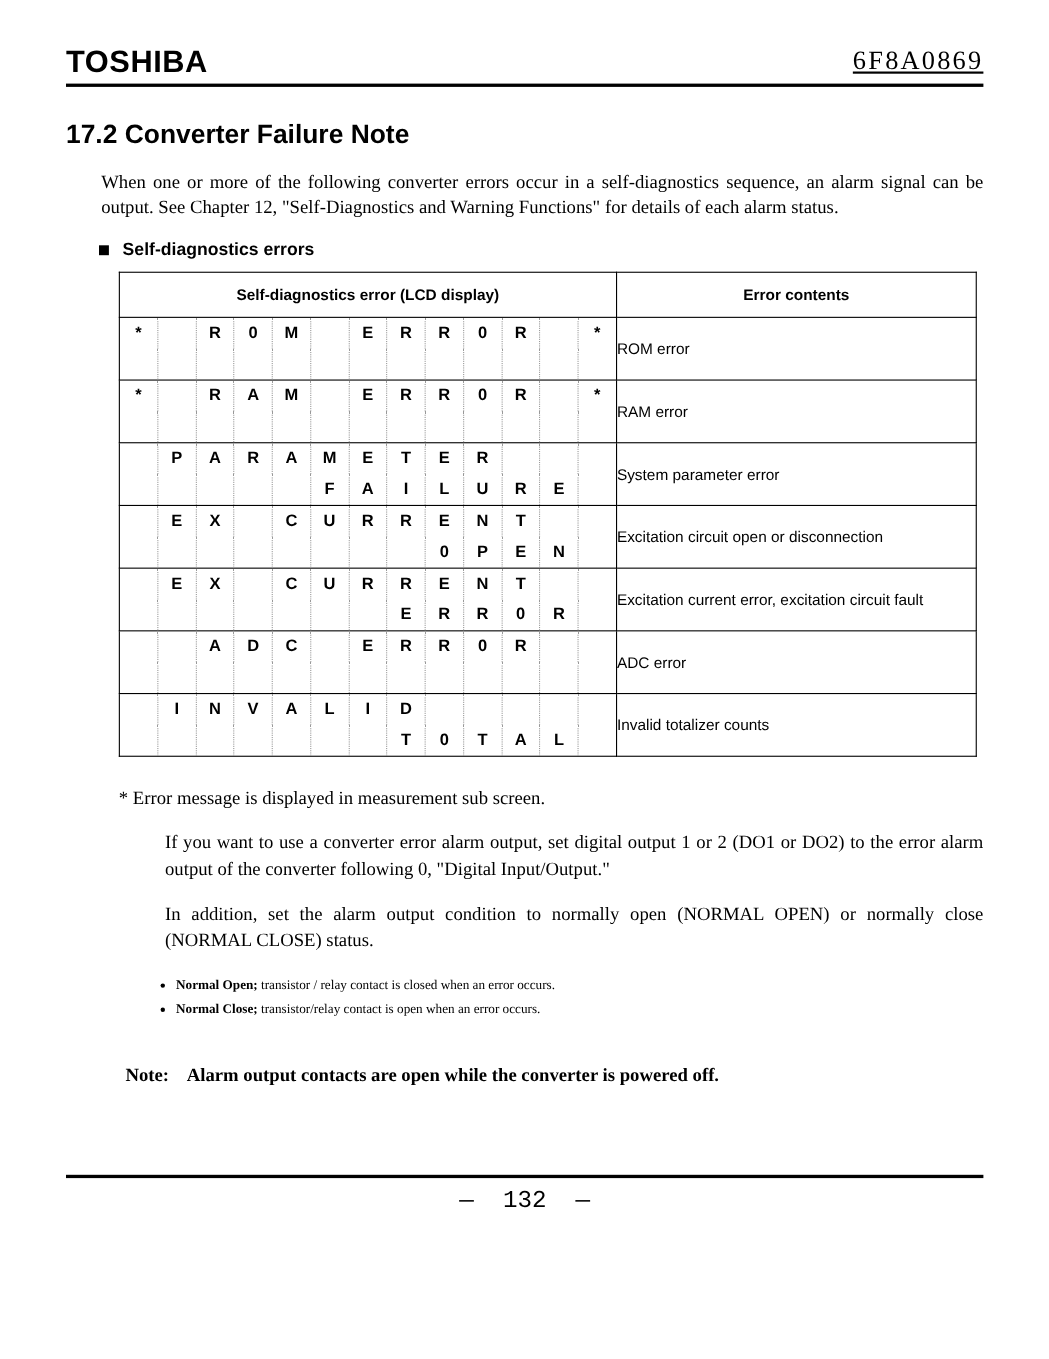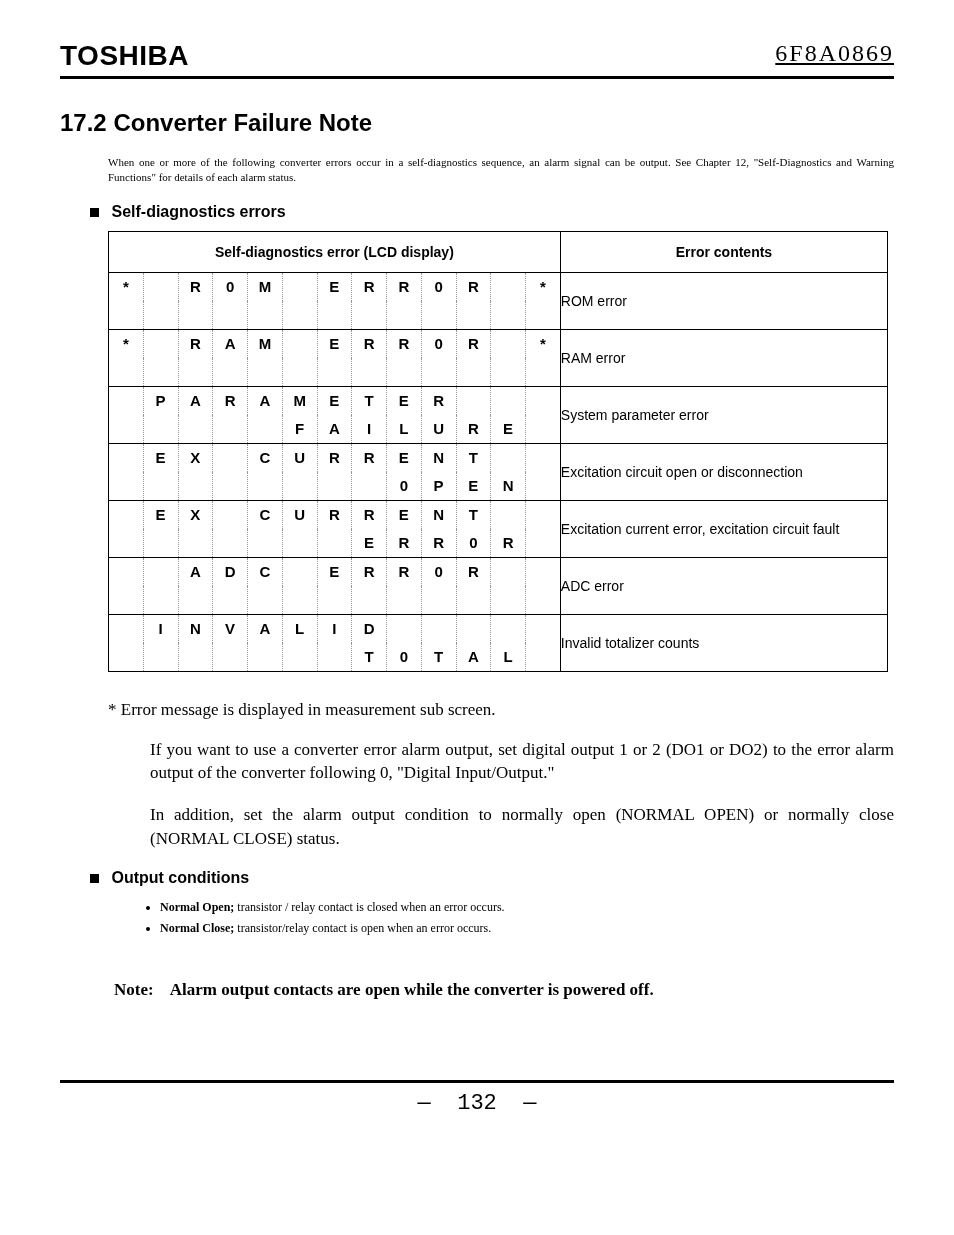--- a/index.html
+++ b/index.html
@@ -10,21 +10,21 @@
     color: #000;
     width: 954px;
   }
   .page {
     box-sizing: border-box;
     padding: 40px 60px 30px 60px;
   }
   .header-row {
     display: flex;
     justify-content: space-between;
-    align-items: flex-start;
+    align-items: center;
     border-bottom: 3px solid #000;
     padding-bottom: 4px;
   }
   .brand {
     font-family: Arial, Helvetica, sans-serif;
     font-weight: 900;
     font-size: 28px;
     letter-spacing: 0.5px;
   }
   .docnum {
@@ -33,22 +33,22 @@
     letter-spacing: 2px;
     text-decoration: underline;
   }
   .section-title {
     margin-top: 30px;
     font-family: Arial, Helvetica, sans-serif;
     font-weight: 700;
     font-size: 24px;
   }
   .intro {
-    margin: 18px 0 18px 48px;
-    font-size: 11px;
+    margin: 18px 0 18px 32px;
+    font-size: 17px;
     line-height: 1.35;
     text-align: justify;
   }
   .subhead {
     margin: 18px 0 10px 30px;
     font-family: Arial, Helvetica, sans-serif;
     font-weight: 700;
     font-size: 16px;
   }
   .subhead .bullet {
@@ -430,24 +430,20 @@
           <td class="contents-cell">Invalid totalizer counts</td>
         </tr>
       </tbody>
   </table>
 
   <p class="note-star">* Error message is displayed in measurement sub screen.</p>
 
   <p class="body-para">If you want to use a converter error alarm output, set digital output 1 or 2 (DO1 or DO2) to the error alarm output of the converter following 0, "Digital Input/Output."</p>
   <p class="body-para">In addition, set the alarm output condition to normally open (NORMAL OPEN) or normally close (NORMAL CLOSE) status.</p>
 
-  <div class="subhead">
-    <span class="bullet"></span>
-    <span>Output conditions</span>
-  </div>
 
   <ul class="cond-list">
     <li>
       <b>Normal Open;</b><span> transistor / relay contact is closed when an error occurs.</span>
     </li>
     <li>
       <b>Normal Close;</b><span> transistor/relay contact is open when an error occurs.</span>
     </li>
   </ul>
 

